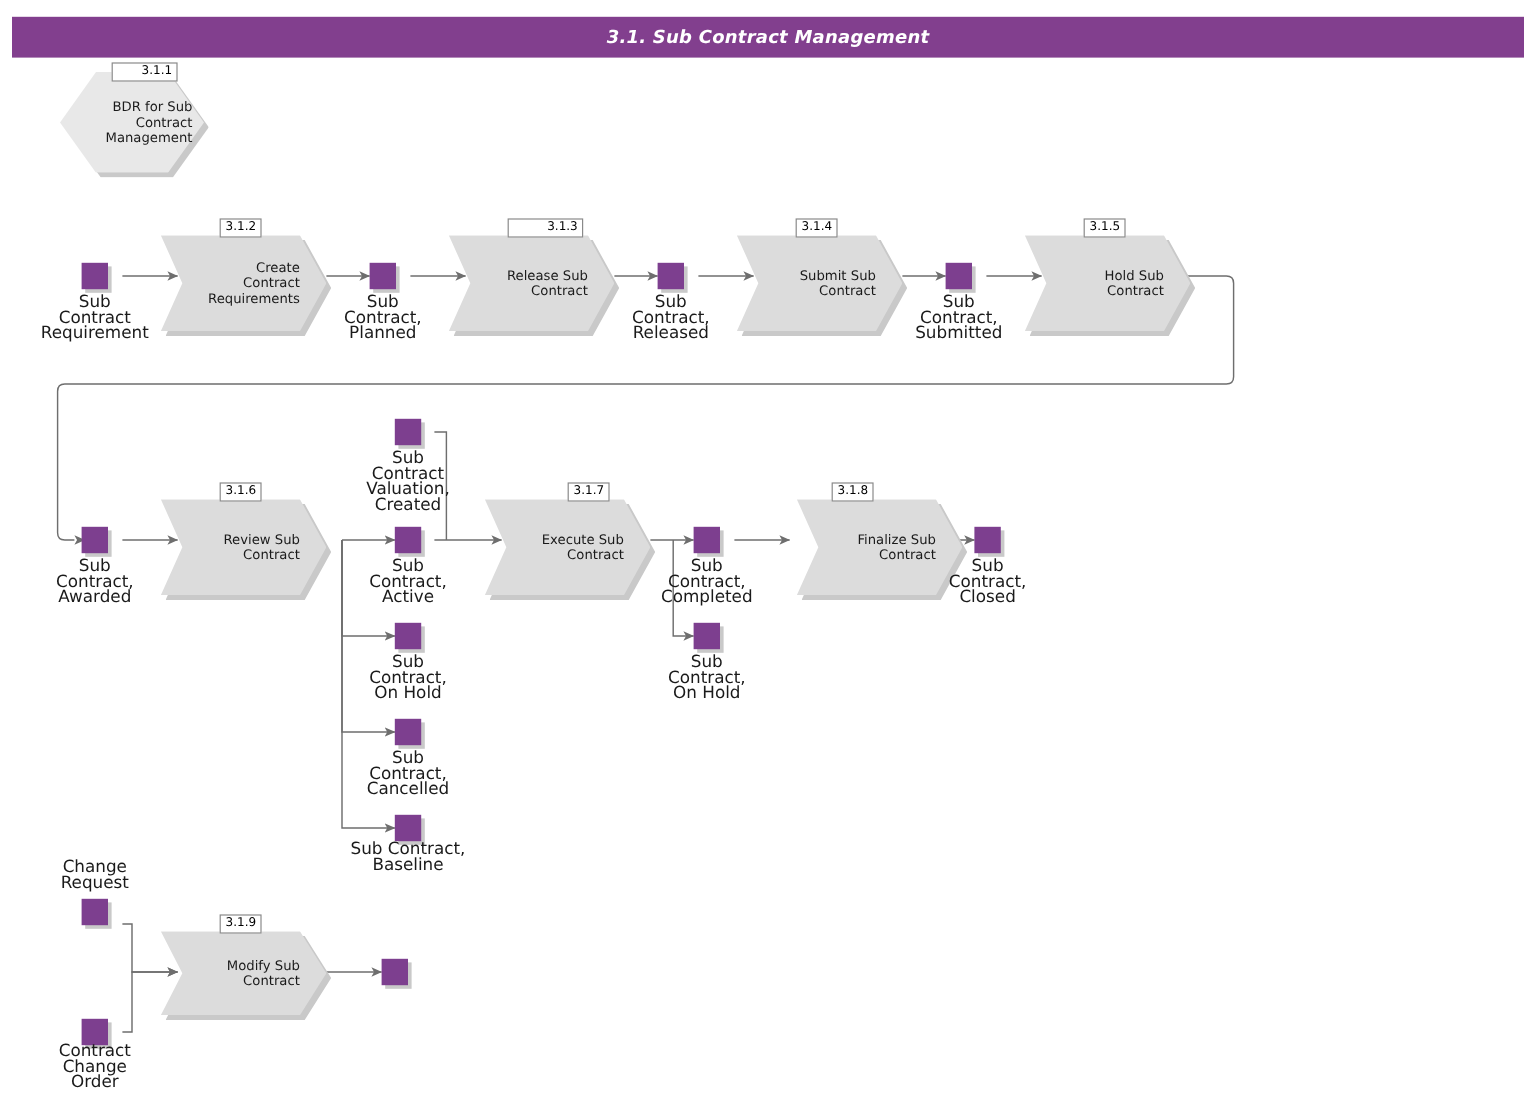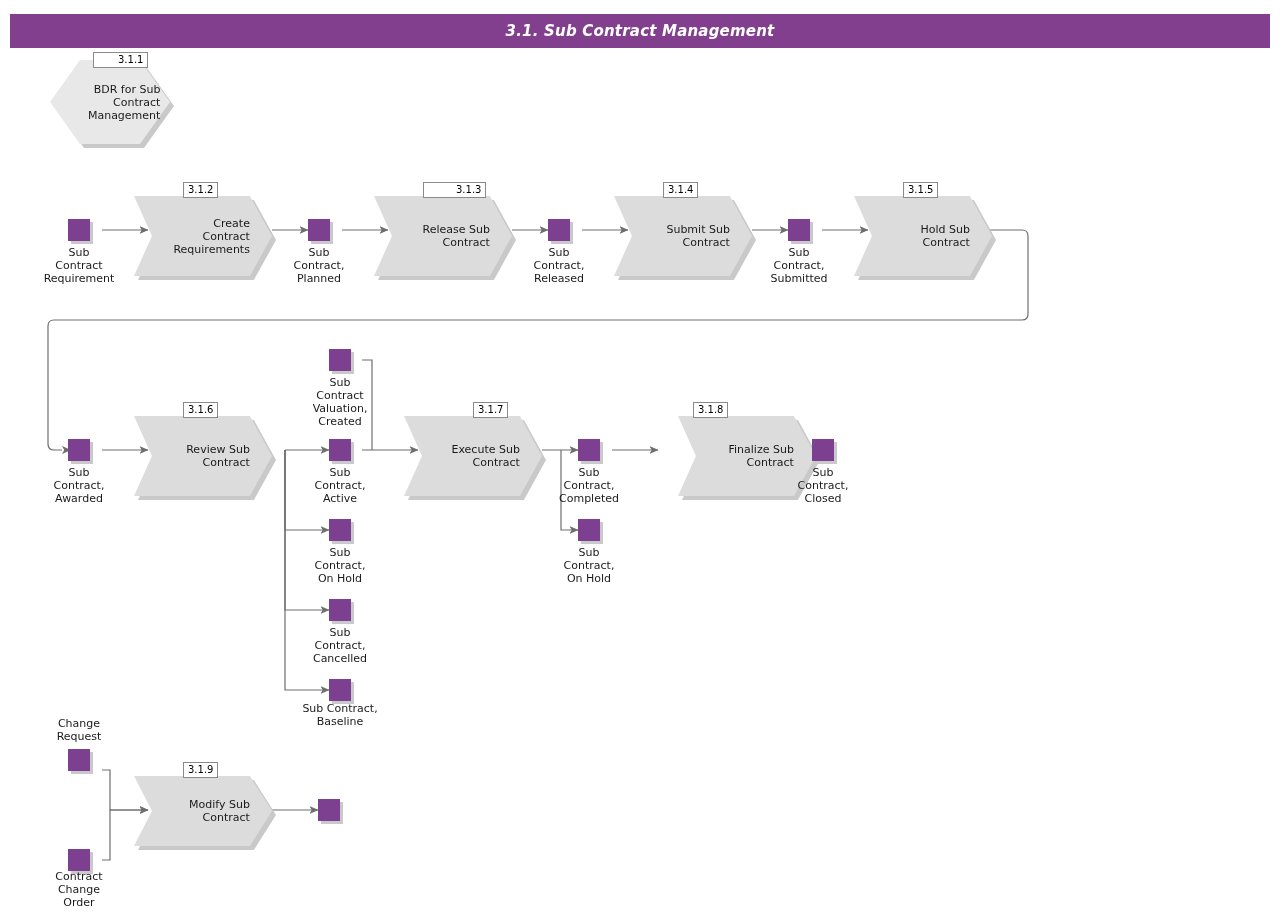--- a/index.html
+++ b/index.html
@@ -132,21 +132,21 @@
   }
   .obj .obody {
     position: absolute;
     left: 0; top: 0;
     width: 22px; height: 22px;
     background: #7D3F8F;
   }
   .olabel {
     position: absolute;
     text-align: center;
-    font-size: 11px;
+    font-size: 14px;
     line-height: 13px;
     color: #1a1a1a;
     white-space: pre-line;
     font-family: "DejaVu Sans", sans-serif;
   }
   .olabel.above { }
 </style>
 </head>
 <body>
 
@@ -251,21 +251,21 @@
   <div class="numtag" style="left:183px; top:402px;">3.1.6</div>
 
   <div class="proc" style="left:404px; top:416px; width:138px; height:80px;">
     <div class="shadow"></div>
     <div class="body"></div>
     <div class="ptext" style="white-space: pre-line;">Execute Sub
 Contract</div>
   </div>
   <div class="numtag" style="left:473px; top:402px;">3.1.7</div>
 
-  <div class="proc" style="left:678px; top:416px; width:138px; height:80px;">
+  <div class="proc" style="left:664px; top:416px; width:138px; height:80px;">
     <div class="shadow"></div>
     <div class="body"></div>
     <div class="ptext" style="white-space: pre-line;">Finalize Sub
 Contract</div>
   </div>
   <div class="numtag" style="left:693px; top:402px;">3.1.8</div>
 
   <div class="proc" style="left:134px; top:776px; width:138px; height:70px;">
     <div class="shadow"></div>
     <div class="body"></div>

